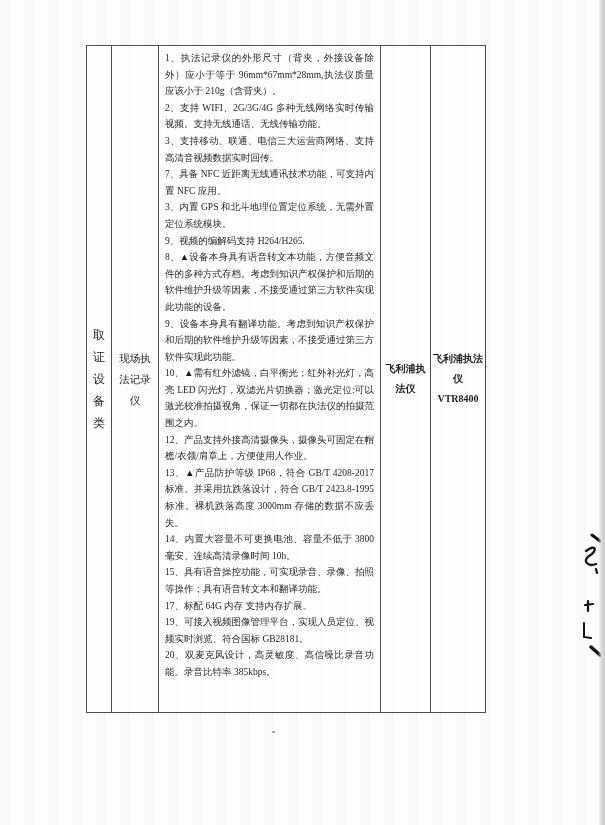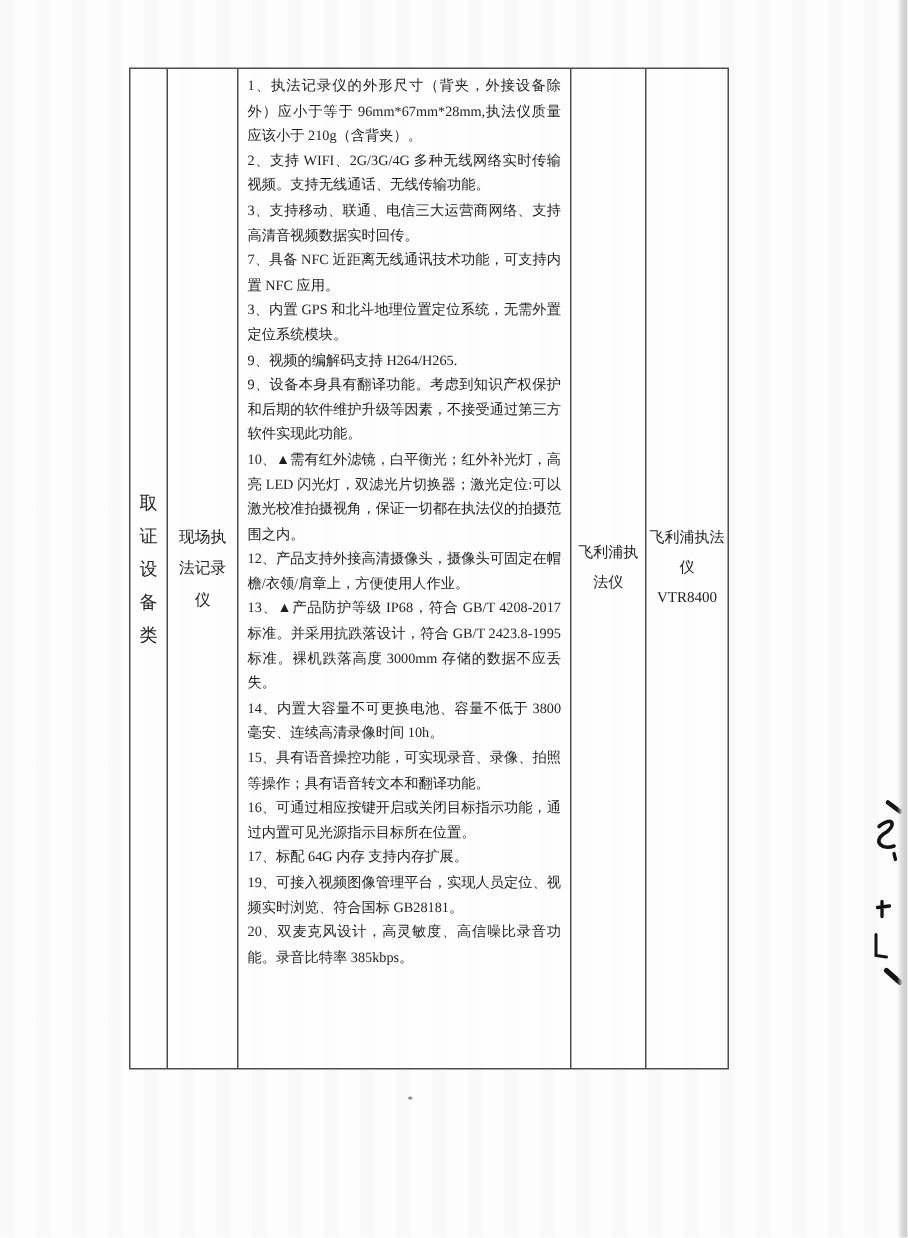--- a/index.html
+++ b/index.html
@@ -45,21 +45,21 @@
   .cell-device .dline{display:block;width:100%;}
   .cell-specs{
     width:222px;display:block;
     padding:4px 6px;
     font-size:9.5px;line-height:16.6px;
     text-align:justify;
   }
   .cell-specs p{margin:0;}
   .cell-brand{width:50px;font-size:10px;line-height:20px;text-align:center;}
   .cell-model{width:54px;font-size:10px;line-height:20px;text-align:center;padding:0 1px;}
-  .cell-brand .bline,.cell-model .mline{display:block;width:100%;}
+  .cell-brand .bline,.cell-model .mline{display:block;width:100%;font-weight:bold;}
   
   .scribble{
     position:absolute;right:3px;top:531px;width:26px;height:128px;
   }
   
   .speck{
     position:absolute;left:272px;top:731px;width:3px;height:2px;
     background:#8d8d8d;border-radius:50%;
   }
 </style>
@@ -84,27 +84,27 @@
       <span class="dline">仪</span>
     </div>
 
     <div class="cell cell-specs">
       <p>1、执法记录仪的外形尺寸（背夹，外接设备除外）应小于等于 96mm*67mm*28mm,执法仪质量应该小于 210g（含背夹）。</p>
       <p>2、支持 WIFI、2G/3G/4G 多种无线网络实时传输视频。支持无线通话、无线传输功能。</p>
       <p>3、支持移动、联通、电信三大运营商网络、支持高清音视频数据实时回传。</p>
       <p>7、具备 NFC 近距离无线通讯技术功能，可支持内置 NFC 应用。</p>
       <p>3、内置 GPS 和北斗地理位置定位系统，无需外置定位系统模块。</p>
       <p>9、视频的编解码支持 H264/H265.</p>
+      <p>8、▲设备本身具有语音转文本功能，方便音频文件的多种方式存档。考虑到知识产权保护和后期的软件维护升级等因素，不接受通过第三方软件实现此功能的设备。</p>
       <p>9、设备本身具有翻译功能。考虑到知识产权保护和后期的软件维护升级等因素，不接受通过第三方软件实现此功能。</p>
       <p>10、▲需有红外滤镜，白平衡光；红外补光灯，高亮 LED 闪光灯，双滤光片切换器；激光定位:可以激光校准拍摄视角，保证一切都在执法仪的拍摄范围之内。</p>
       <p>12、产品支持外接高清摄像头，摄像头可固定在帽檐/衣领/肩章上，方便使用人作业。</p>
       <p>13、▲产品防护等级 IP68，符合 GB/T 4208-2017 标准。并采用抗跌落设计，符合 GB/T 2423.8-1995 标准。裸机跌落高度 3000mm 存储的数据不应丢失。</p>
       <p>14、内置大容量不可更换电池、容量不低于 3800 毫安、连续高清录像时间 10h。</p>
       <p>15、具有语音操控功能，可实现录音、录像、拍照等操作；具有语音转文本和翻译功能。</p>
-      <p>16、可通过相应按键开启或关闭目标指示功能，通过内置可见光源指示目标所在位置。</p>
       <p>17、标配 64G 内存 支持内存扩展。</p>
       <p>19、可接入视频图像管理平台，实现人员定位、视频实时浏览、符合国标 GB28181。</p>
       <p>20、双麦克风设计，高灵敏度、高信噪比录音功能。录音比特率 385kbps。</p>
     </div>
 
     <div class="cell cell-brand">
       <span class="bline">飞利浦执</span>
       <span class="bline">法仪</span>
     </div>
 

